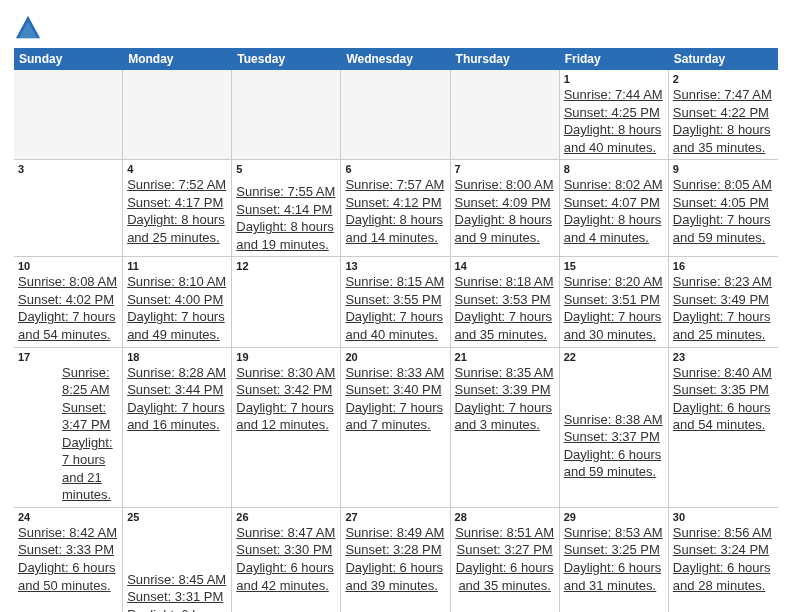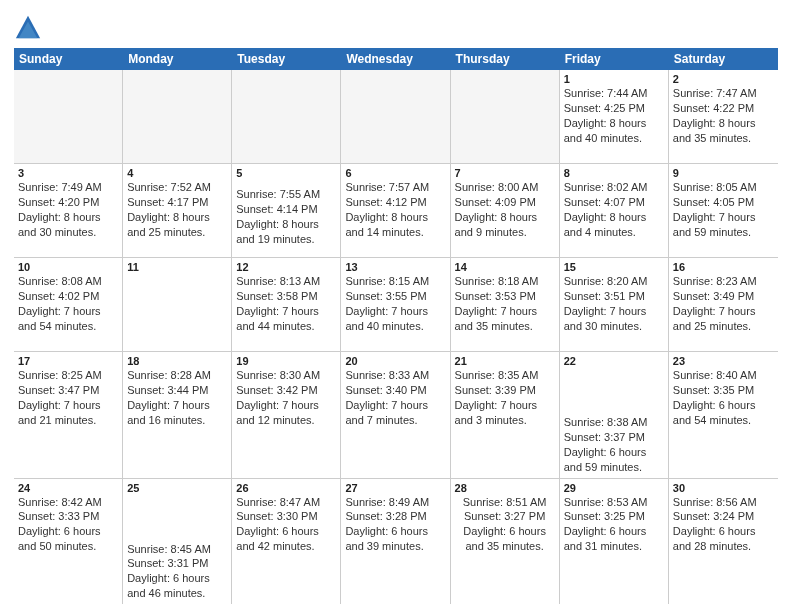--- a/index.html
+++ b/index.html
@@ -106,23 +106,24 @@
       background: #f5f5f5;
     }
     .day-num {
       font-size: 11px;
       font-weight: bold;
       color: #222;
       display: block;
       margin-bottom: 1px;
     }
     .cell-info {
-      font-size: 11px;
+      font-size: 13px;
       color: #333;
       line-height: 1.35;
+      text-decoration: underline;
     }
   </style>
 </head>
 <body>
 
 <div class="page">
   <div class="header">
     <div class="logo">
       <svg class="logo-icon" viewBox="0 0 30 30" xmlns="http://www.w3.org/2000/svg">
         <polygon points="15,2 28,26 2,26" fill="#2a6db5"></polygon>
@@ -165,23 +166,20 @@
           <div class="cal-cell">
             <span class="day-num">2</span>
             <div class="cell-info" style="white-space: pre-line;">Sunrise: 7:47 AM
 Sunset: 4:22 PM
 Daylight: 8 hours and 35 minutes.</div>
           </div>
         </div>
         <div class="cal-week">
           <div class="cal-cell">
             <span class="day-num">3</span>
-            <div class="cell-info" style="white-space: pre-line;">Sunrise: 7:49 AM
-Sunset: 4:20 PM
-Daylight: 8 hours and 30 minutes.</div>
           </div>
           <div class="cal-cell">
             <span class="day-num">4</span>
             <div class="cell-info" style="white-space: pre-line;">Sunrise: 7:52 AM
 Sunset: 4:17 PM
 Daylight: 8 hours and 25 minutes.</div>
           </div>
           <div class="cal-cell">
             <span class="day-num">5</span>
             <div class="cell-info" style="white-space: pre-line; margin-top: 8px;">Sunrise: 7:55 AM
@@ -215,26 +213,26 @@
         </div>
         <div class="cal-week">
           <div class="cal-cell">
             <span class="day-num">10</span>
             <div class="cell-info" style="white-space: pre-line;">Sunrise: 8:08 AM
 Sunset: 4:02 PM
 Daylight: 7 hours and 54 minutes.</div>
           </div>
           <div class="cal-cell">
             <span class="day-num">11</span>
+            <div class="cell-info" style="white-space: pre-line;">Sunrise: 8:10 AM
+Sunset: 4:00 PM
+Daylight: 7 hours and 49 minutes.</div>
           </div>
           <div class="cal-cell">
             <span class="day-num">12</span>
-            <div class="cell-info" style="white-space: pre-line;">Sunrise: 8:13 AM
-Sunset: 3:58 PM
-Daylight: 7 hours and 44 minutes.</div>
           </div>
           <div class="cal-cell">
             <span class="day-num">13</span>
             <div class="cell-info" style="white-space: pre-line;">Sunrise: 8:15 AM
 Sunset: 3:55 PM
 Daylight: 7 hours and 40 minutes.</div>
           </div>
           <div class="cal-cell">
             <span class="day-num">14</span>
             <div class="cell-info" style="white-space: pre-line;">Sunrise: 8:18 AM
@@ -250,21 +248,21 @@
           <div class="cal-cell">
             <span class="day-num">16</span>
             <div class="cell-info" style="white-space: pre-line;">Sunrise: 8:23 AM
 Sunset: 3:49 PM
 Daylight: 7 hours and 25 minutes.</div>
           </div>
         </div>
         <div class="cal-week">
           <div class="cal-cell">
             <span class="day-num">17</span>
-            <div class="cell-info" style="white-space: pre-line;">Sunrise: 8:25 AM
+            <div class="cell-info" style="white-space: pre-line; margin-left: 44px;">Sunrise: 8:25 AM
 Sunset: 3:47 PM
 Daylight: 7 hours and 21 minutes.</div>
           </div>
           <div class="cal-cell">
             <span class="day-num">18</span>
             <div class="cell-info" style="white-space: pre-line;">Sunrise: 8:28 AM
 Sunset: 3:44 PM
 Daylight: 7 hours and 16 minutes.</div>
           </div>
           <div class="cal-cell">

